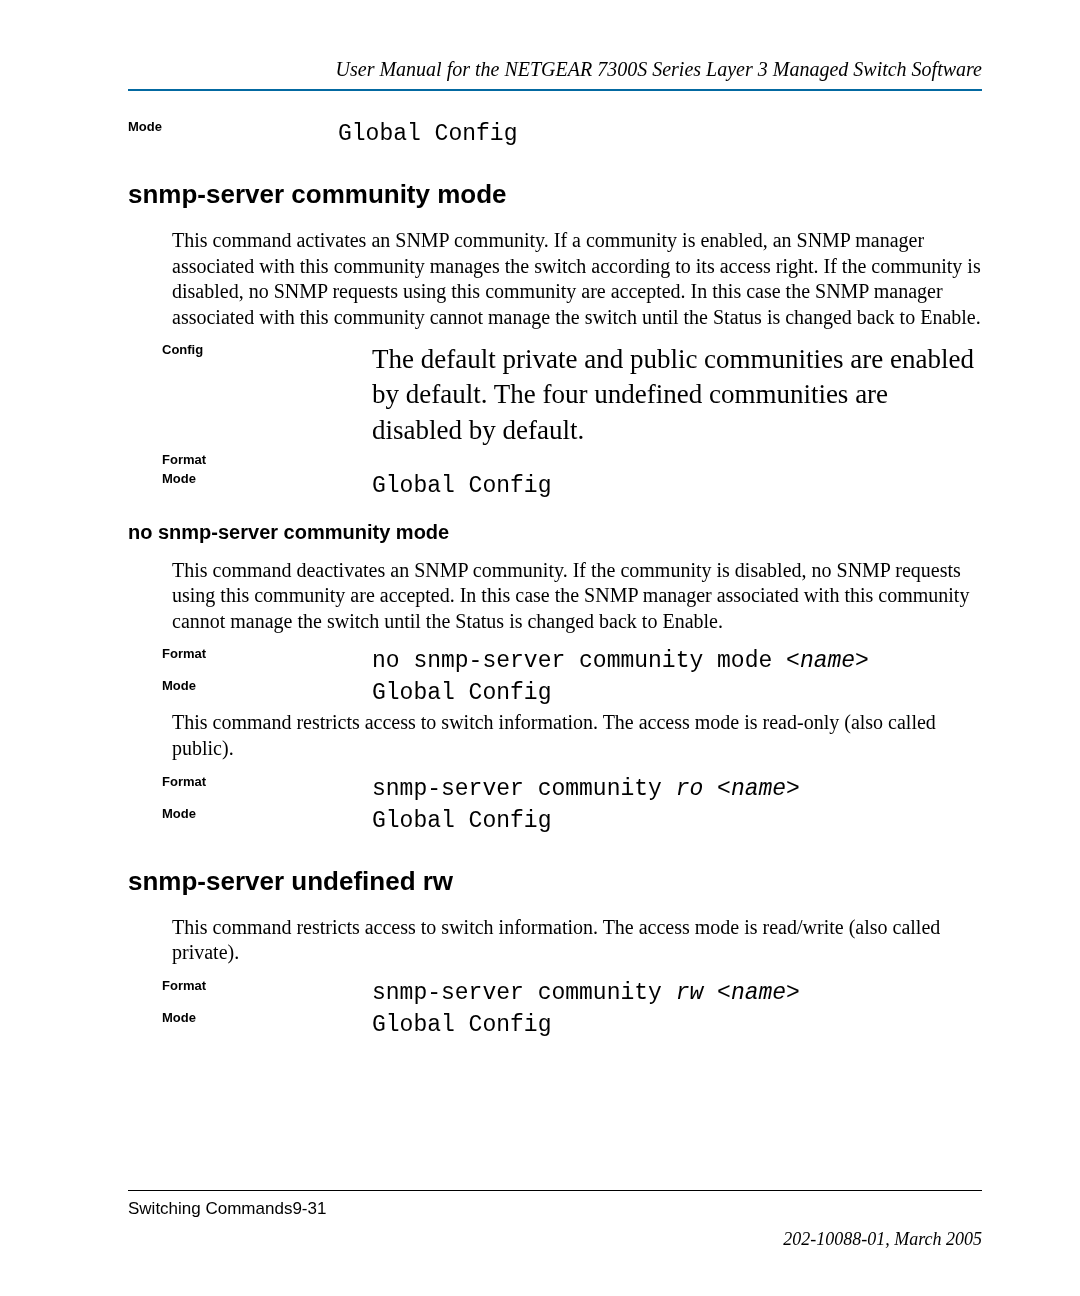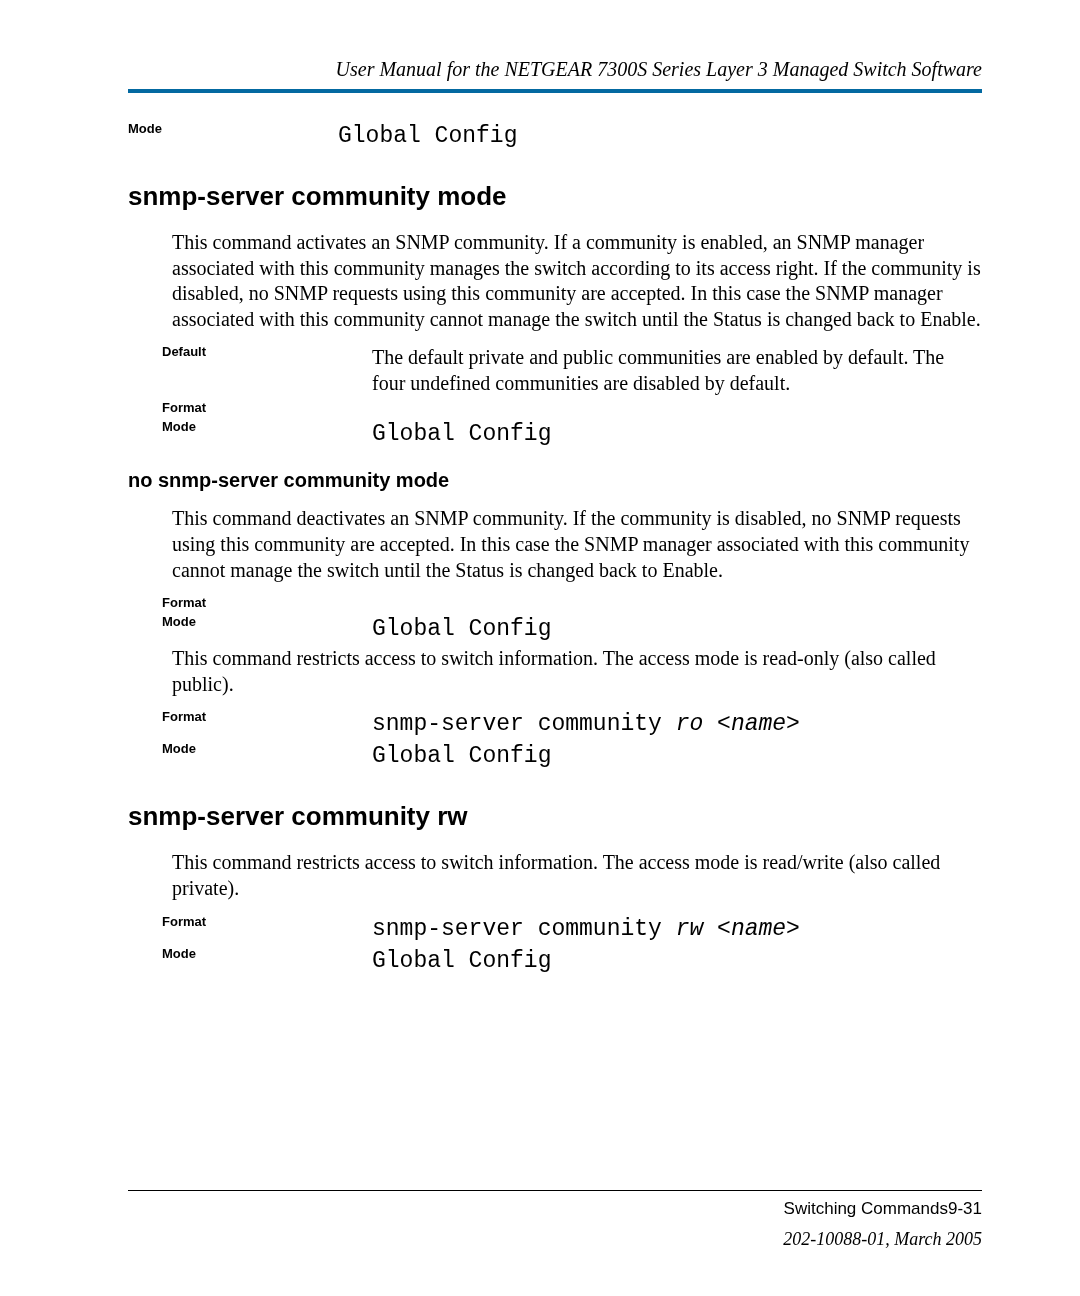--- a/index.html
+++ b/index.html
@@ -21,21 +21,21 @@
       padding: 58px 98px 40px 128px;
       box-sizing: border-box;
       height: 100%;
       position: relative;
     }
     .header {
       font-style: italic;
       font-size: 20px;
       text-align: right;
       padding-bottom: 8px;
-      border-bottom: 4px solid #0369a1;
+      border-bottom: 2px solid #0369a1;
       margin-bottom: 28px;
     }
     .param-row {
       display: flex;
       margin-bottom: 4px;
     }
     .param-label {
       font-family: Arial, Helvetica, sans-serif;
       font-weight: bold;
       font-size: 13px;
@@ -43,21 +43,21 @@
       flex-shrink: 0;
     }
     .param-value-mono {
       font-family: 'Courier New', Courier, monospace;
       font-weight: normal;
       font-size: 23px;
       padding-top: 2px;
     }
     .param-value-serif {
       font-family: 'Times New Roman', Times, serif;
-      font-size: 20px;
+      font-size: 27px;
       line-height: 1.3;
     }
     .section-heading {
       font-family: Arial, Helvetica, sans-serif;
       font-weight: bold;
       font-size: 26px;
       margin-top: 32px;
       margin-bottom: 18px;
     }
     .sub-heading {
@@ -87,21 +87,21 @@
       bottom: 46px;
       left: 128px;
       right: 98px;
     }
     .footer-line {
       border-top: 1.5px solid #000;
       margin-bottom: 8px;
     }
     .footer-row {
       display: flex;
-      justify-content: flex-end;
+      justify-content: flex-start;
       font-family: Arial, Helvetica, sans-serif;
       font-size: 17px;
     }
     .footer-center {
       text-align: right;
       font-family: 'Times New Roman', Times, serif;
       font-style: italic;
       font-size: 18px;
       margin-top: 10px;
     }
@@ -120,59 +120,60 @@
       <div class="param-label">Mode</div>
       <div class="param-value-mono">Global Config</div>
     </div>
   </div>
 
   <div class="section-heading">snmp-server community mode</div>
   <div class="body-text">This command activates an SNMP community. If a community is enabled, an SNMP manager associated with this community manages the switch according to its access right. If the community is disabled, no SNMP requests using this community are accepted. In this case the SNMP manager associated with this community cannot manage the switch until the Status is changed back to Enable.</div>
 
   <div class="param-block">
     <div class="param-row">
-      <div class="param-label">Default</div>
+      <div class="param-label">Config</div>
       <div class="param-value-serif">The default private and public communities are enabled by default. The four undefined communities are disabled by default.</div>
     </div>
     <div class="param-row">
       <div class="param-label">Format</div>
     </div>
     <div class="param-row">
       <div class="param-label">Mode</div>
       <div class="param-value-mono">Global Config</div>
     </div>
   </div>
 
   <div class="sub-heading">no snmp-server community mode</div>
   <div class="body-text">This command deactivates an SNMP community. If the community is disabled, no SNMP requests using this community are accepted. In this case the SNMP manager associated with this community cannot manage the switch until the Status is changed back to Enable.</div>
 
   <div class="param-block">
     <div class="param-row">
       <div class="param-label">Format</div>
+      <div class="param-value-mono"><span>no snmp-server community mode </span><span class="mono-italic">&lt;name&gt;</span></div>
     </div>
     <div class="param-row">
       <div class="param-label">Mode</div>
       <div class="param-value-mono">Global Config</div>
     </div>
   </div>
 
   <div class="body-text">This command restricts access to switch information. The access mode is read-only (also called public).</div>
 
   <div class="param-block">
     <div class="param-row">
       <div class="param-label">Format</div>
       <div class="param-value-mono"><span>snmp-server community </span><span class="mono-italic">ro </span><span class="mono-italic">&lt;name&gt;</span></div>
     </div>
     <div class="param-row">
       <div class="param-label">Mode</div>
       <div class="param-value-mono">Global Config</div>
     </div>
   </div>
 
-  <div class="section-heading">snmp-server community rw</div>
+  <div class="section-heading">snmp-server undefined rw</div>
   <div class="body-text">This command restricts access to switch information. The access mode is read/write (also called private).</div>
 
   <div class="param-block">
     <div class="param-row">
       <div class="param-label">Format</div>
       <div class="param-value-mono"><span>snmp-server community </span><span class="mono-italic">rw </span><span class="mono-italic">&lt;name&gt;</span></div>
     </div>
     <div class="param-row">
       <div class="param-label">Mode</div>
       <div class="param-value-mono">Global Config</div>

